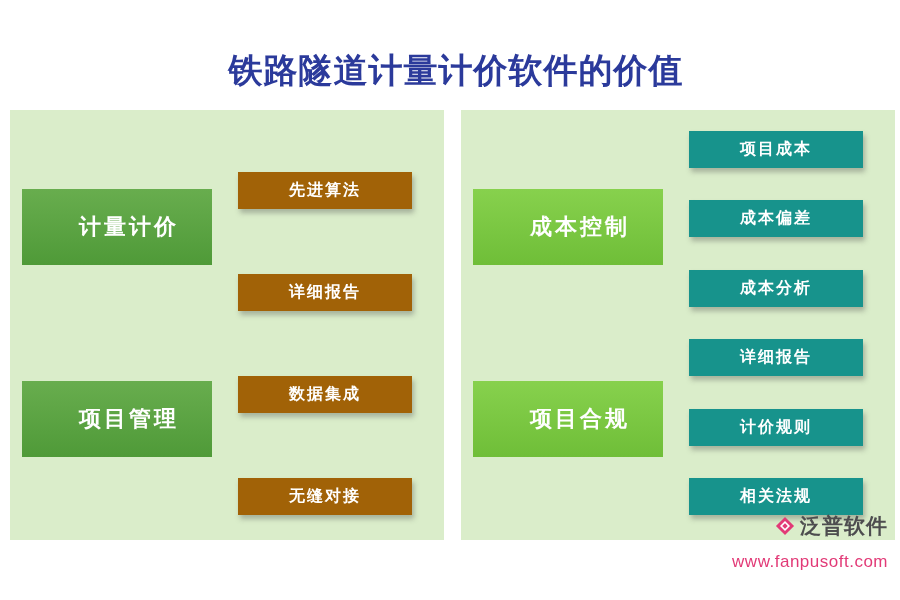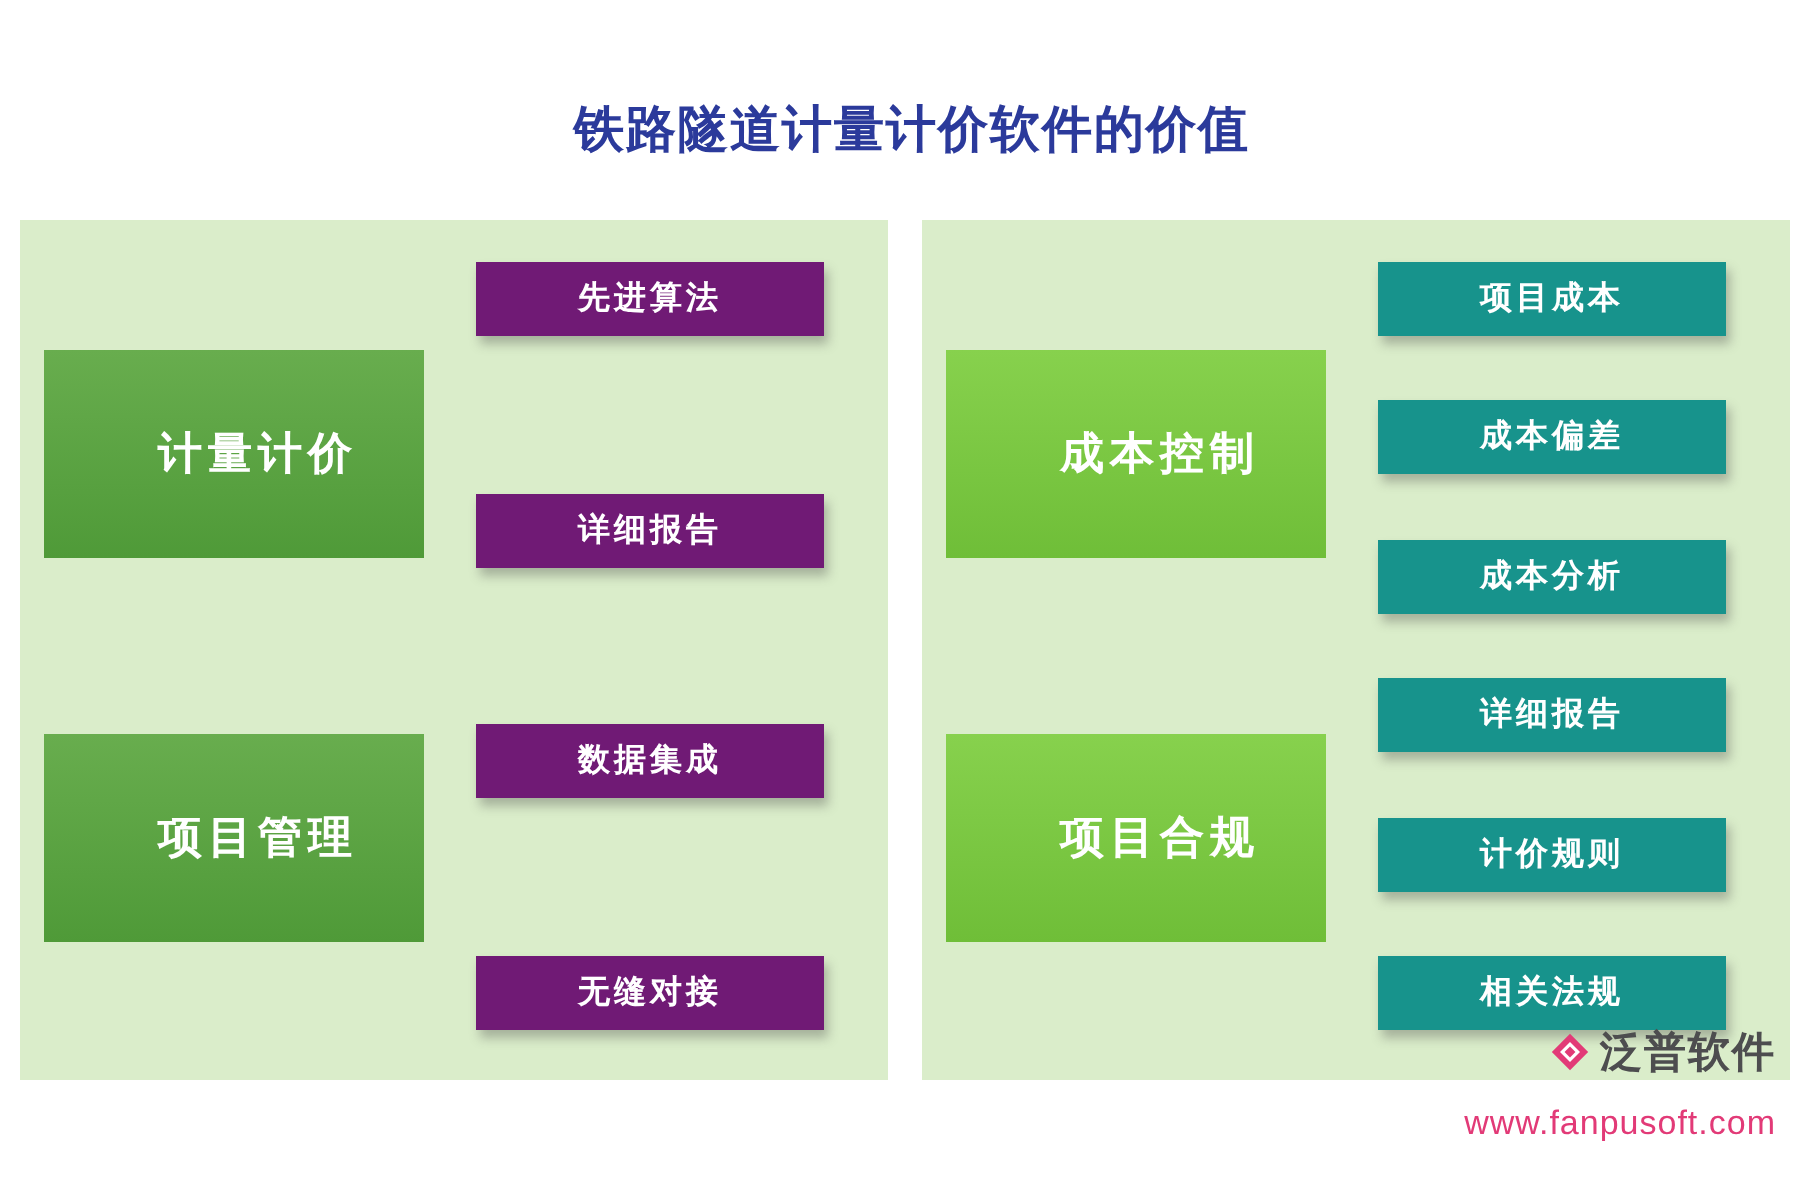--- a/index.html
+++ b/index.html
@@ -9,21 +9,21 @@
     font-family: "Liberation Sans", sans-serif;
     position: relative;
     overflow: hidden;
   }
   .title {
     position: absolute;
     top: 48px; left: 12px; right: 0;
     text-align: center;
     font-family: "Liberation Serif", serif;
     font-weight: bold;
-    font-size: 25px;
+    font-size: 34px;
     color: #2b3a9b;
     letter-spacing: 1px;
   }
   .panels {
     position: absolute;
     top: 110px; left: 10px;
     width: 885px; height: 430px;
     display: flex;
     gap: 17px;
   }
@@ -35,21 +35,21 @@
   }
   .cat-col {
     width: 190px;
     display: flex;
     flex-direction: column;
     justify-content: space-around;
     margin-right: 26px;
     flex-shrink: 0;
   }
   .cat {
-    height: 104px;
+    height: 76px;
     display: flex;
     align-items: center;
     justify-content: center;
     color: #ffffff;
     font-weight: bold;
     font-size: 22px;
     letter-spacing: 3px;
     padding-left: 24px;
   }
   .items-col {
@@ -63,21 +63,21 @@
     display: flex;
     align-items: center;
     justify-content: center;
     color: #ffffff;
     font-weight: bold;
     font-size: 16px;
     letter-spacing: 2px;
     box-shadow: 2px 4px 5px rgba(70, 70, 70, 0.35);
   }
   .panel-left .cat { background: linear-gradient(#68ad4e, #4f9a38); }
-  .panel-left .item { background: #701a75; }
+  .panel-left .item { background: #a16207; margin-top: 41px; }
   .panel-right .cat { background: linear-gradient(#87d14d, #6fbe38); }
   .panel-right .item { background: #17938c; }
 
   .footer {
     position: absolute;
     right: 12px;
     bottom: 28px;
     text-align: center;
   }
   .brand-row {

